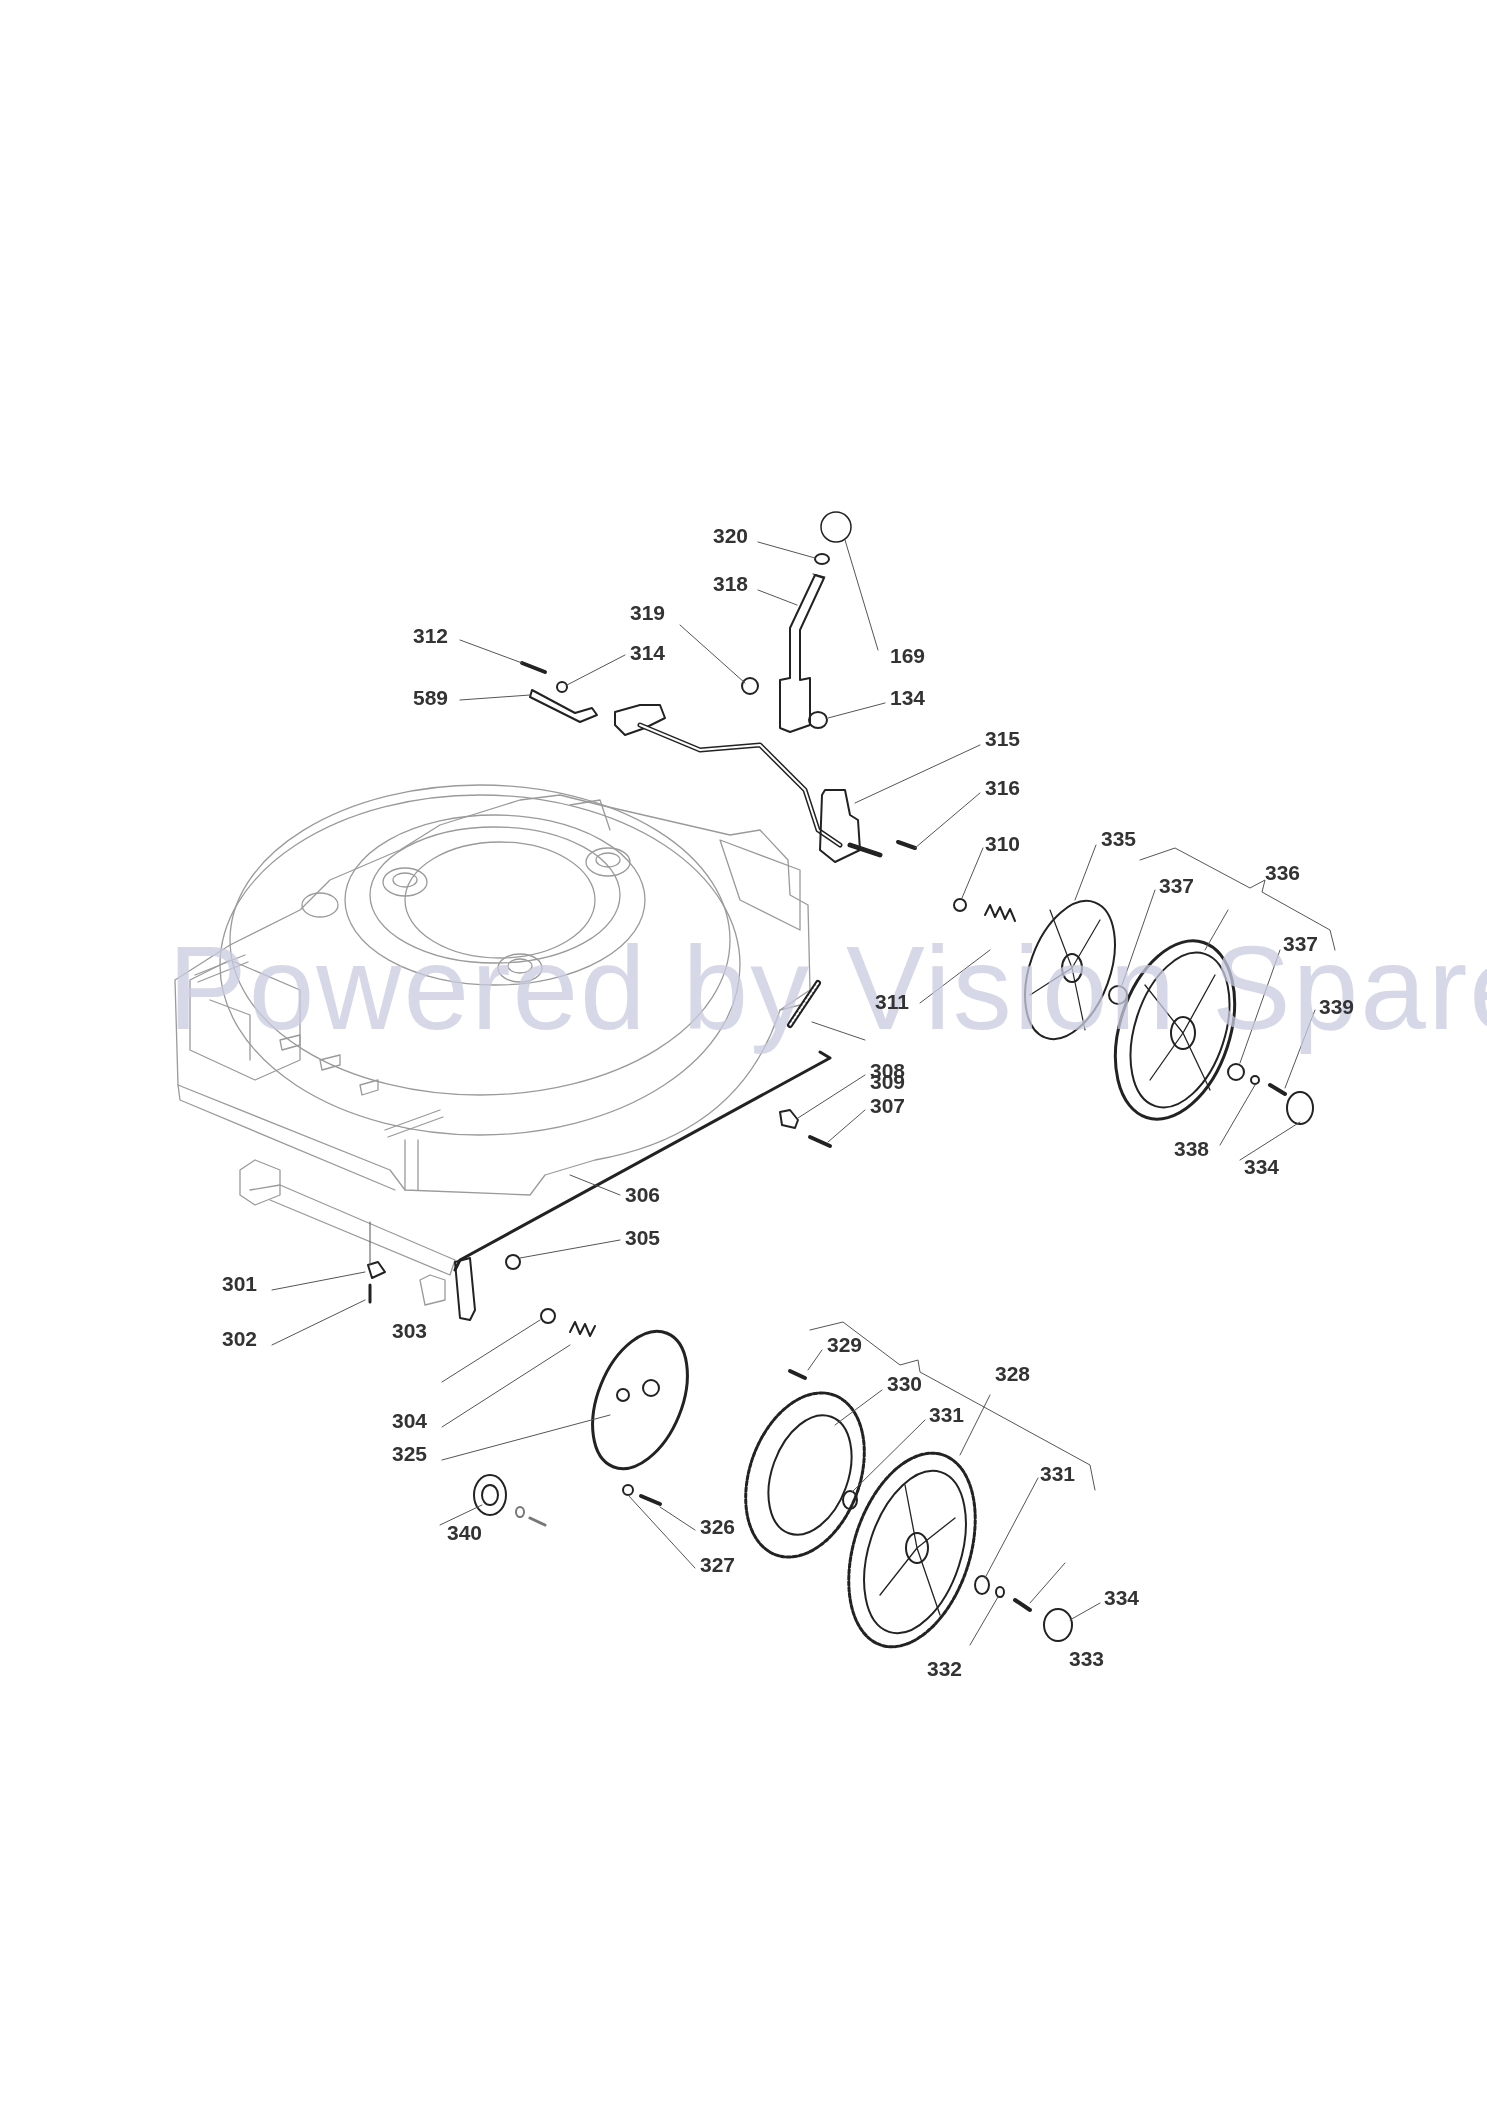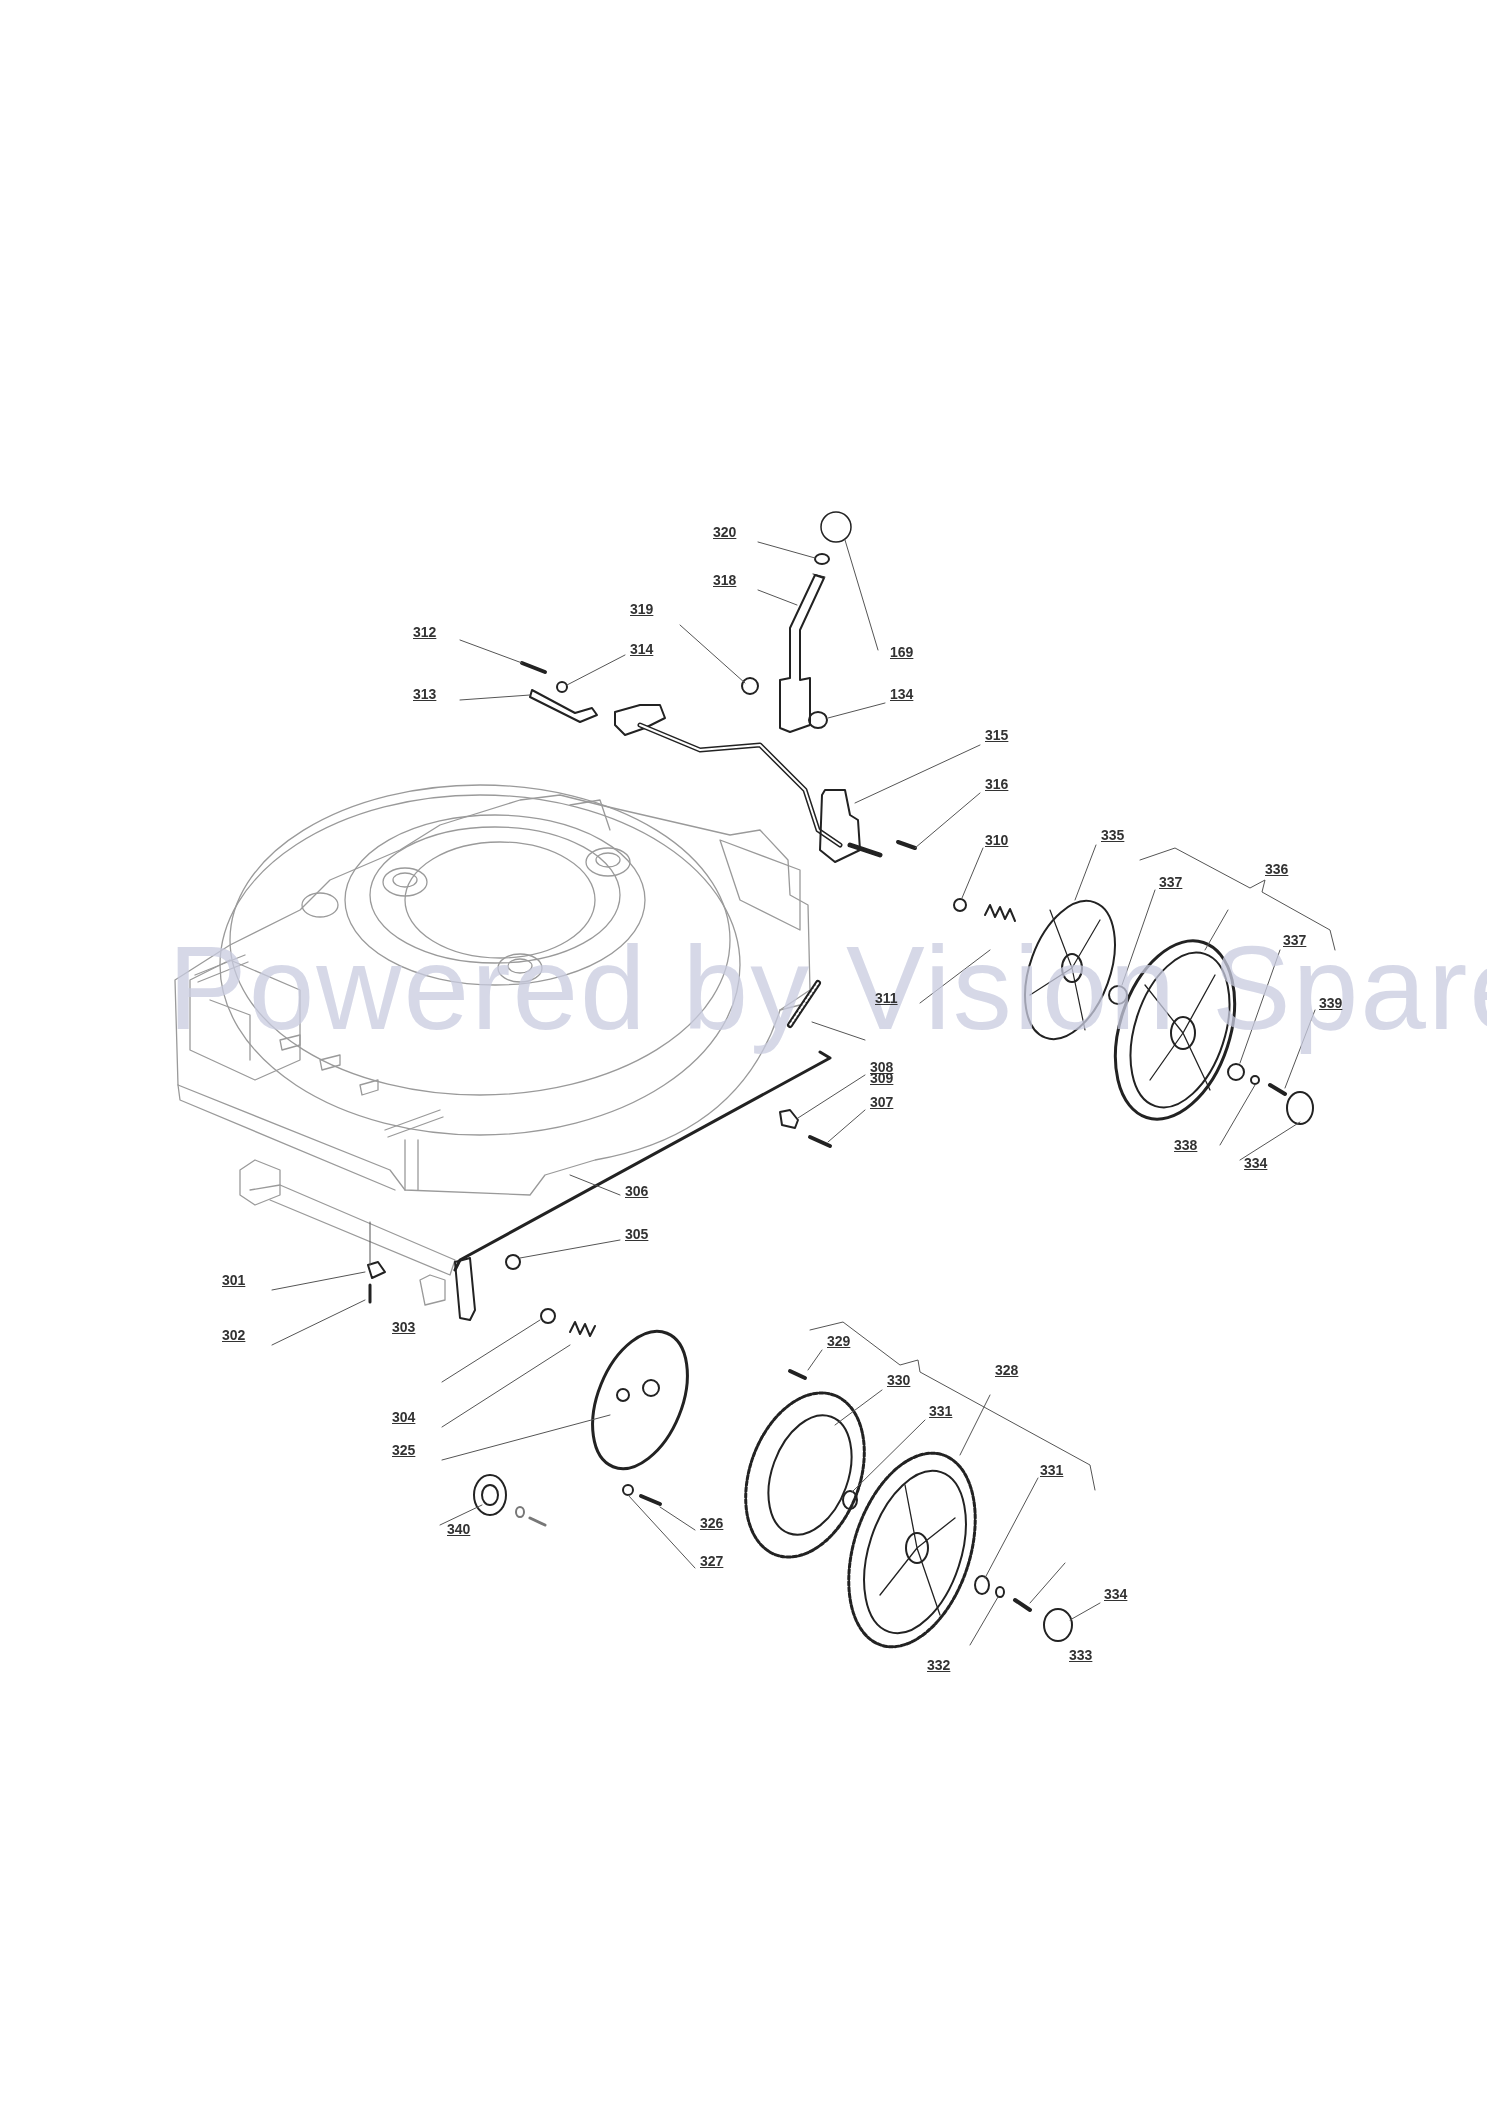--- a/index.html
+++ b/index.html
@@ -2,22 +2,22 @@
 <html><head>
 <meta charset="utf-8">
 <style>
   html, body { margin: 0; padding: 0; background: #ffffff; }
   body { width: 1487px; height: 2105px; position: relative; overflow: hidden;
          font-family: "Liberation Sans", sans-serif; }
   #diagram { position: absolute; left: 0; top: 0; width: 1487px; height: 2105px; }
   .watermark { position: absolute; left: 168px; top: 920px; font-size: 118px;
                color: #c9cce0; opacity: 0.75; letter-spacing: 2px; white-space: nowrap;
                font-family: "Liberation Sans", sans-serif; pointer-events: none; }
-  .lbl { position: absolute; font-weight: bold; font-size: 14px; color: #333333;
-         font-family: "Liberation Sans", sans-serif; line-height: 1; text-decoration: underline; }
+  .lbl { position: absolute; font-weight: bold; font-size: 21px; color: #333333;
+         font-family: "Liberation Sans", sans-serif; line-height: 1; }
 </style>
 </head>
 <body>
 
 <div id="diagram">
   <svg width="1487" height="2105" viewBox="0 0 1487 2105" xmlns="http://www.w3.org/2000/svg" fill="none" stroke-linecap="round" stroke-linejoin="round">
 
     <g stroke="#9a9a9a" stroke-width="1.3">
 
       <path d="M175 980 L178 1085 L390 1170 L405 1190 L530 1195 L545 1175 L595 1160 Q740 1135 780 1010 L810 990 L808 905 L790 895 L788 860 L760 830 L730 835 L600 805 L560 795 L520 800 L440 825 L400 850 L330 880 L300 910 L230 945 Z"></path>
@@ -229,21 +229,21 @@
   <div class="lbl" style="left:392px;top:1320px;">303</div>
   <div class="lbl" style="left:392px;top:1410px;">304</div>
   <div class="lbl" style="left:625px;top:1227px;">305</div>
   <div class="lbl" style="left:625px;top:1184px;">306</div>
   <div class="lbl" style="left:870px;top:1095px;">307</div>
   <div class="lbl" style="left:870px;top:1060px;">308</div>
   <div class="lbl" style="left:870px;top:1027px;margin-top:44px;">309</div>
   <div class="lbl" style="left:985px;top:833px;">310</div>
   <div class="lbl" style="left:875px;top:991px;">311</div>
   <div class="lbl" style="left:413px;top:625px;">312</div>
-  <div class="lbl" style="left:413px;top:687px;">313</div>
+  <div class="lbl" style="left:413px;top:687px;">589</div>
   <div class="lbl" style="left:630px;top:642px;">314</div>
   <div class="lbl" style="left:985px;top:728px;">315</div>
   <div class="lbl" style="left:985px;top:777px;">316</div>
   <div class="lbl" style="left:890px;top:687px;">134</div>
   <div class="lbl" style="left:713px;top:573px;">318</div>
   <div class="lbl" style="left:630px;top:602px;">319</div>
   <div class="lbl" style="left:713px;top:525px;">320</div>
   <div class="lbl" style="left:890px;top:645px;">169</div>
   <div class="lbl" style="left:392px;top:1443px;">325</div>
   <div class="lbl" style="left:700px;top:1516px;">326</div>

